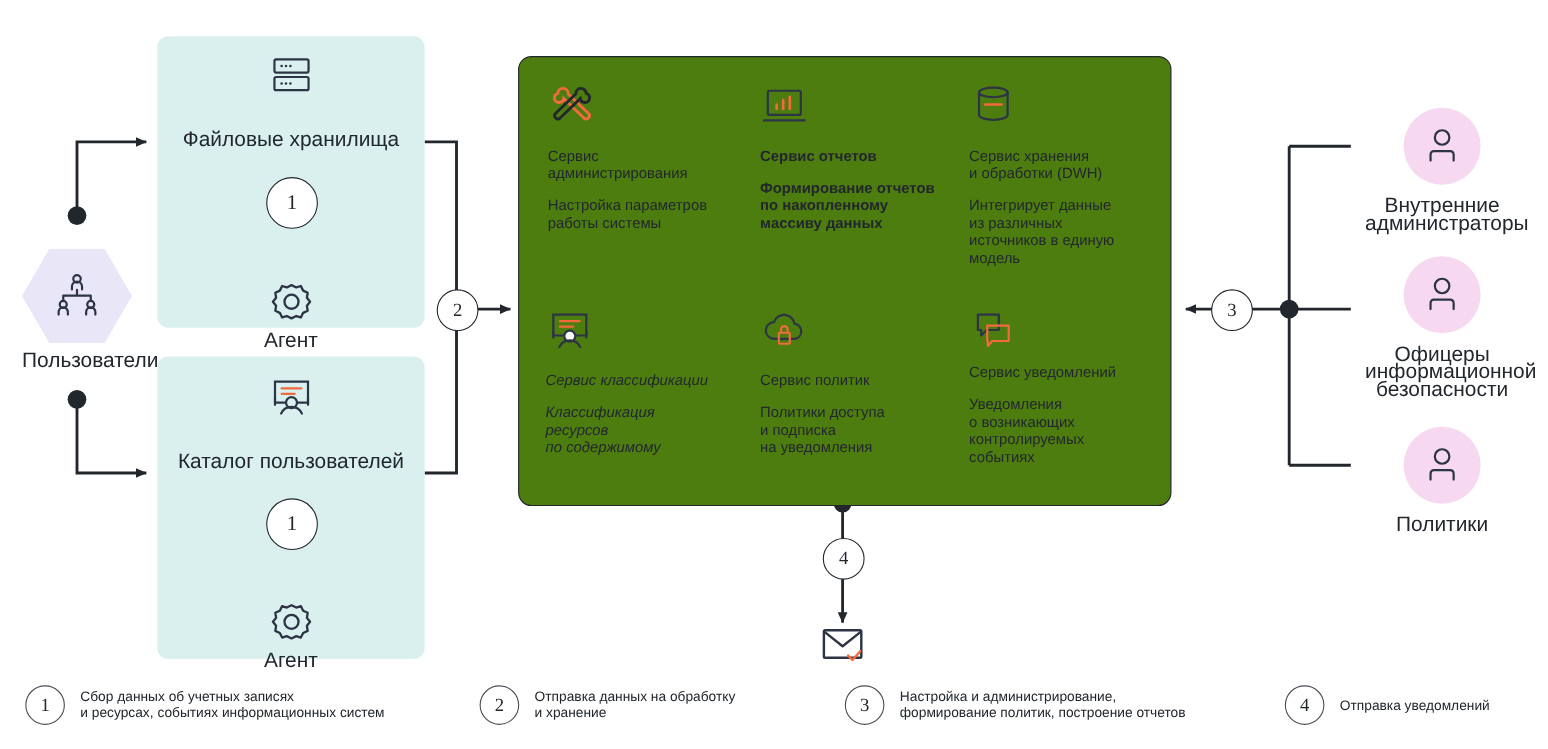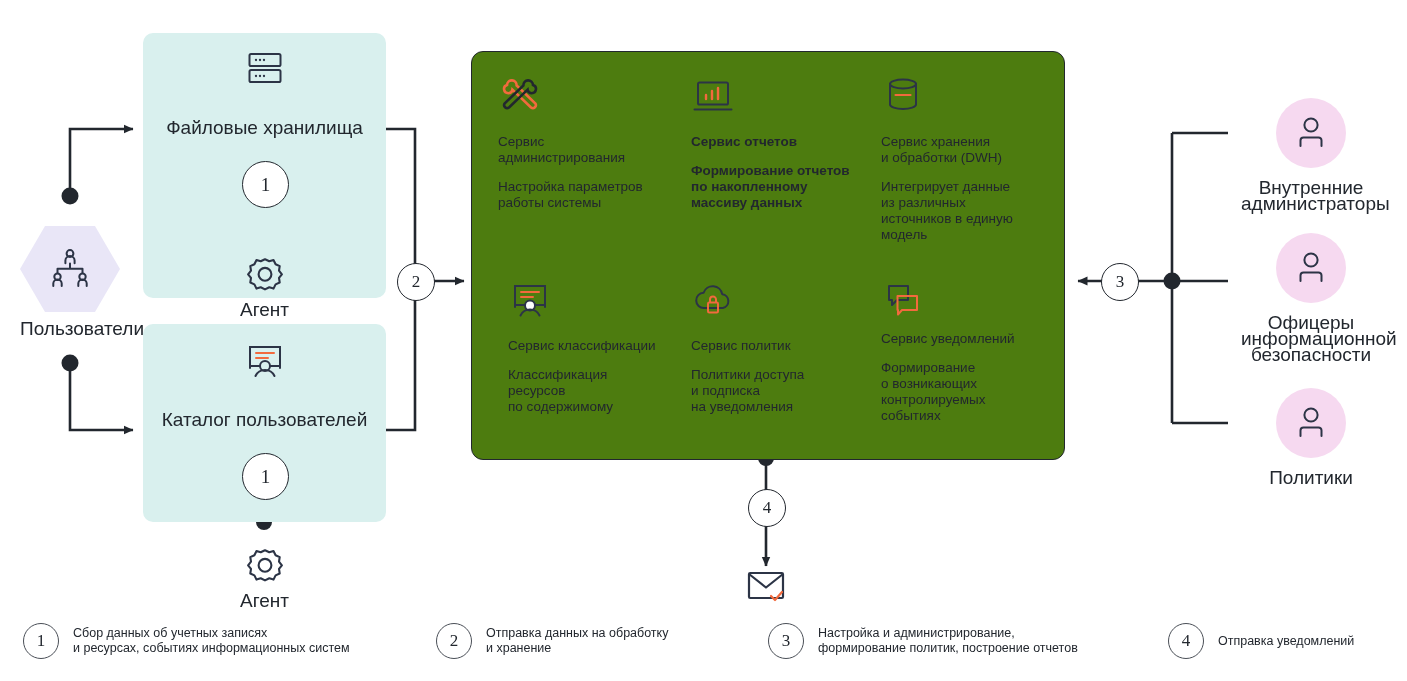--- a/index.html
+++ b/index.html
@@ -146,21 +146,21 @@
       <svg width="44" height="44" viewBox="0 0 44 44">
         <g fill="none" stroke="#2c3446" stroke-width="2.1" stroke-linejoin="round">
           <path d="M22,4.2 l4.3,2.1 4.2,-1.3 2.1,4.2 4.1,1.9 -0.7,4.6 2.9,3.6 -2.9,3.6 0.7,4.6 -4.1,1.9 -2.1,4.2 -4.2,-1.3 -4.3,2.1 -4.3,-2.1 -4.2,1.3 -2.1,-4.2 -4.1,-1.9 0.7,-4.6 -2.9,-3.6 2.9,-3.6 -0.7,-4.6 4.1,-1.9 2.1,-4.2 4.2,1.3 Z"></path>
           <circle cx="22" cy="19.3" r="6.4"></circle>
         </g>
       </svg>
     </div>
     <div class="abs cap" style="left:0;top:269px;width:243px;">Агент</div>
   </div>
 
-  <div class="abs teal-box" style="left:143px;top:324px;width:243px;height:198px;">
+  <div class="abs teal-box" style="left:143px;top:324px;width:243px;height:275px;">
     <div class="abs" style="left:0;top:14px;width:243px;display:flex;justify-content:center;">
       <svg width="44" height="44" viewBox="0 0 44 44">
         <g fill="none" stroke="#2c3446" stroke-width="2" stroke-linecap="round">
           <path d="M7,9 h30 v19 h-30 z"></path>
           <path d="M7,24 v6 M37,24 v6"></path>
           <circle cx="22" cy="28" r="5" fill="#d9f0ee"></circle>
           <path d="M12.5,38 a10.5,10.5 0 0 1 19,0"></path>
         </g>
         <g stroke="#f26a3d" stroke-width="2" stroke-linecap="round">
           <path d="M13,15 h18 M13,20 h12"></path>
@@ -228,21 +228,21 @@
         </svg>
       </div>
       <div class="svc-title" style="margin-top:14px;">Сервис хранения
 и обработки (DWH)</div>
       <div class="svc-desc">Интегрирует данные
 из различных
 источников в единую
 модель</div>
     </div>
 
-    <div class="abs" style="left:36px;top:226px;width:180px;">
+    <div class="abs" style="left:24px;top:226px;width:180px;font-style:italic;">
       <div style="height:46px;">
         <svg width="44" height="44" viewBox="0 0 44 44">
           <g fill="none" stroke="#2c3446" stroke-width="2" stroke-linecap="round">
             <path d="M7,8 h30 v19 h-30 z"></path>
             <path d="M7,23 v6 M37,23 v6"></path>
             <circle cx="22" cy="27.5" r="5" fill="#ffffff"></circle>
             <path d="M12.5,37.5 a10.5,10.5 0 0 1 19,0"></path>
           </g>
           <g stroke="#f26a3d" stroke-width="2" stroke-linecap="round">
             <path d="M13,14 h18 M13,19 h12"></path>
@@ -272,21 +272,21 @@
     </div>
 
     <div class="abs" style="left:409px;top:226px;width:165px;">
       <div style="height:46px;">
         <svg width="44" height="44" viewBox="0 0 44 44">
           <path d="M8,8 h19 v14 h-11 l-5,5 v-5 h-3 z" fill="none" stroke="#2c3446" stroke-width="2" stroke-linejoin="round"></path>
           <path d="M36,18 v14 h-15 l-4,4.5 v-4.5 h-0.5 v-14 z" fill="none" stroke="#f26a3d" stroke-width="2" stroke-linejoin="round"></path>
         </svg>
       </div>
       <div class="svc-title" style="margin-top:7px;">Сервис уведомлений</div>
-      <div class="svc-desc">Формирование
+      <div class="svc-desc">Уведомления
 о возникающих
 контролируемых
 событиях</div>
     </div>
   </div>
 
   <div class="abs step" style="left:1101px;top:263px;width:36px;height:36px;font-size:17px;">3</div>
 
   <div class="abs step" style="left:748px;top:489px;width:36px;height:36px;font-size:17px;">4</div>
   <div class="abs" style="left:742px;top:565px;">

